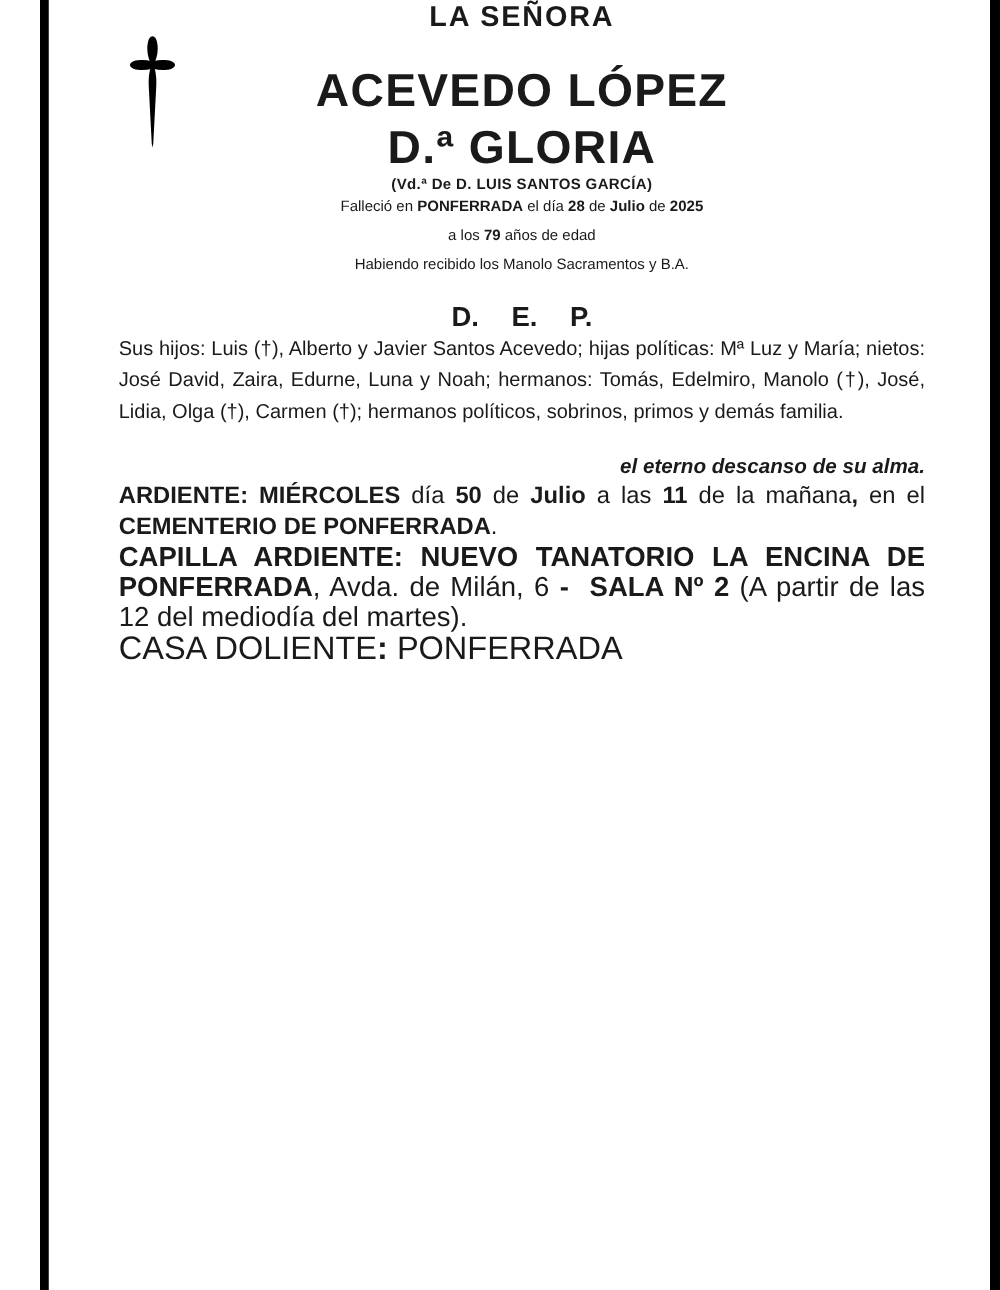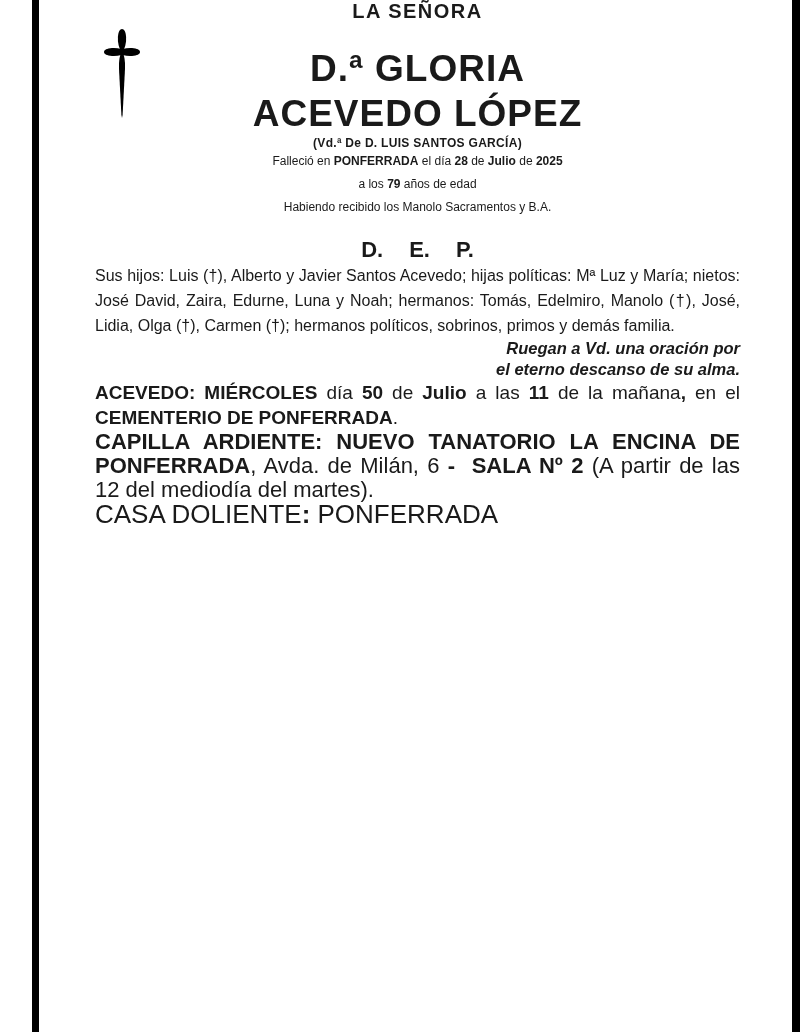--- a/index.html
+++ b/index.html
@@ -8,21 +8,21 @@
     font-family:"Liberation Sans",sans-serif;color:#1a1a1a;overflow:hidden;
   }
   .rule{position:absolute;top:0;height:1032px;background:#000;}
   .rule-left{left:32px;width:7px;}
   .rule-right{left:792px;width:8px;}
   .cross{position:absolute;left:102px;top:26px;}
   .content{position:absolute;left:95px;top:0;width:645px;}
   .content p{margin:0;}
   .center{text-align:center;}
   .b{font-weight:bold;}
-  .honorific{margin-top:196px;font-size:20px;font-weight:bold;letter-spacing:1.5px;}
+  .honorific{margin-top:196px;font-size:23px;font-weight:bold;letter-spacing:1.5px;}
   .name-block{margin-top:23px;}
   .name{font-size:37px;font-weight:bold;letter-spacing:1px;line-height:45px;}
   .widow{margin-top:22px;font-size:12px;font-weight:bold;letter-spacing:.3px;}
   .line{font-size:12px;line-height:23px;}
   .mt-place{margin-top:25px;}
   .mt-age{margin-top:14px;}
   .mt-sacr{margin-top:25px;}
   .dep{margin-top:18px;display:flex;justify-content:center;gap:26px;font-weight:bold;font-size:22px;line-height:26px;}
   .relatives{margin-top:15px;font-size:16px;line-height:25px;text-align:justify;}
   .prayer{margin-top:20px;text-align:right;font-weight:bold;font-style:italic;font-size:16.5px;line-height:21px;}
@@ -45,42 +45,42 @@
       <path d="M38 26 C38 23.9 35.2 22.4 30 22 C24.5 21.6 18.5 23 13.5 26 C18.5 29 24.5 30.4 30 30 C35.2 29.6 38 28.1 38 26 Z"></path>
       <path d="M20 24 C22.3 29 23.4 35 23 43 L20.6 89 L20 92 L19.4 89 L17 43 C16.6 35 17.7 29 20 24 Z"></path>
     </svg>
   </span>
 
   <div class="content">
 
     <p class="honorific center">LA SEÑORA</p>
 
     <div class="name-block center">
+      <p class="name">ACEVEDO LÓPEZ</p>
       <p class="name">D.ª GLORIA</p>
-      <p class="name">ACEVEDO LÓPEZ</p>
     </div>
 
     <p class="widow center">(Vd.ª De D. LUIS SANTOS GARCÍA)</p>
 
     <p class="line center mt-place"><span>Falleció en </span><span class="b">PONFERRADA</span><span> el día </span><span class="b">28</span><span> de </span><span class="b">Julio</span><span> de </span><span class="b">2025</span></p>
 
     <p class="line center mt-age"><span>a los </span><span class="b">79</span><span> años de edad</span></p>
 
     <p class="line center mt-sacr">Habiendo recibido los Manolo Sacramentos y B.A.</p>
 
     <div class="dep">
       <span>D.</span>
       <span>E.</span>
       <span>P.</span>
     </div>
 
     <p class="relatives">Sus hijos: Luis (†), Alberto y Javier Santos Acevedo; hijas políticas: Mª Luz y María; nietos: José David, Zaira, Edurne, Luna y Noah; hermanos: Tomás, Edelmiro, Manolo (†), José, Lidia, Olga (†), Carmen (†); hermanos políticos, sobrinos, primos y demás familia.</p>
 
-    <p class="prayer"><span>Ruegan a Vd. una oración por</span><br><span>el eterno descanso de su alma.</span></p>
+    <p class="prayer"><br><span>el eterno descanso de su alma.</span></p>
 
-    <p class="burial"><span class="b">ACEVEDO: MIÉRCOLES</span><span> día </span><span class="b">50</span><span> de </span><span class="b">Julio</span><span> a las </span><span class="b">11</span><span> de la mañana</span><span class="b">, </span><span>en el </span><span class="b">CEMENTERIO DE PONFERRADA</span><span>.</span></p>
+    <p class="burial"><span class="b">ARDIENTE: MIÉRCOLES</span><span> día </span><span class="b">50</span><span> de </span><span class="b">Julio</span><span> a las </span><span class="b">11</span><span> de la mañana</span><span class="b">, </span><span>en el </span><span class="b">CEMENTERIO DE PONFERRADA</span><span>.</span></p>
 
     <p class="wake"><span class="b">CAPILLA ARDIENTE: NUEVO TANATORIO LA ENCINA DE PONFERRADA</span><span>,</span><span> Avda. de Milán, 6 </span><span class="b">- &nbsp;SALA Nº 2</span><span> (A partir de las 12 del mediodía del martes).</span></p>
 
     <p class="residence"><span>CASA DOLIENTE</span><span class="b">:</span><span> PONFERRADA</span></p>
 
   </div>
 </div>
 
 </body></html>

